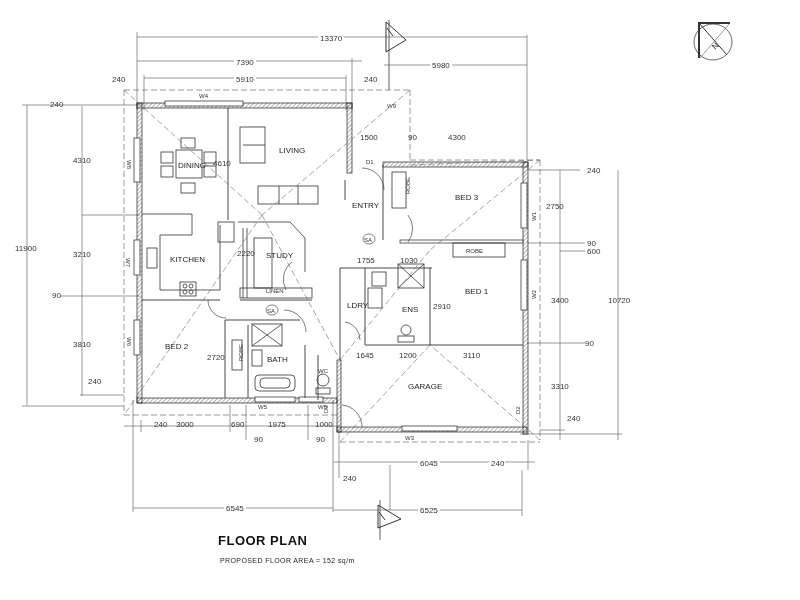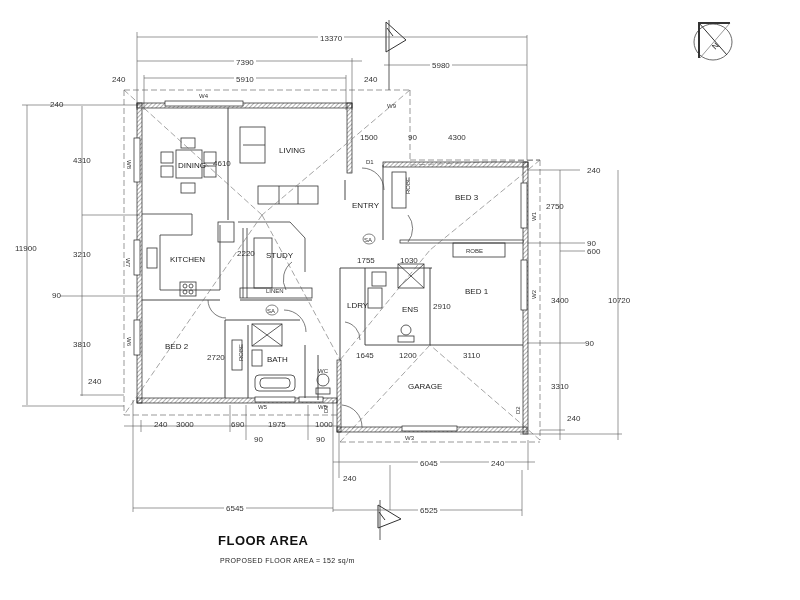--- a/index.html
+++ b/index.html
@@ -325,14 +325,14 @@
     <text x="420" y="466" class="lbl">6045</text>
     <rect x="489" y="457" width="16" height="10" fill="#fff"></rect>
     <text x="491" y="466" class="lbl">240</text>
     <rect x="224" y="503" width="22" height="10" fill="#fff"></rect>
     <text x="226" y="511" class="lbl">6545</text>
     <rect x="418" y="505" width="22" height="10" fill="#fff"></rect>
     <text x="420" y="513" class="lbl">6525</text>
   </g>
 </svg>
 
-<div class="title">FLOOR AREA</div>
+<div class="title">FLOOR PLAN</div>
 <div class="subtitle">PROPOSED FLOOR AREA = 152 sq/m</div>
 
 </body></html>

